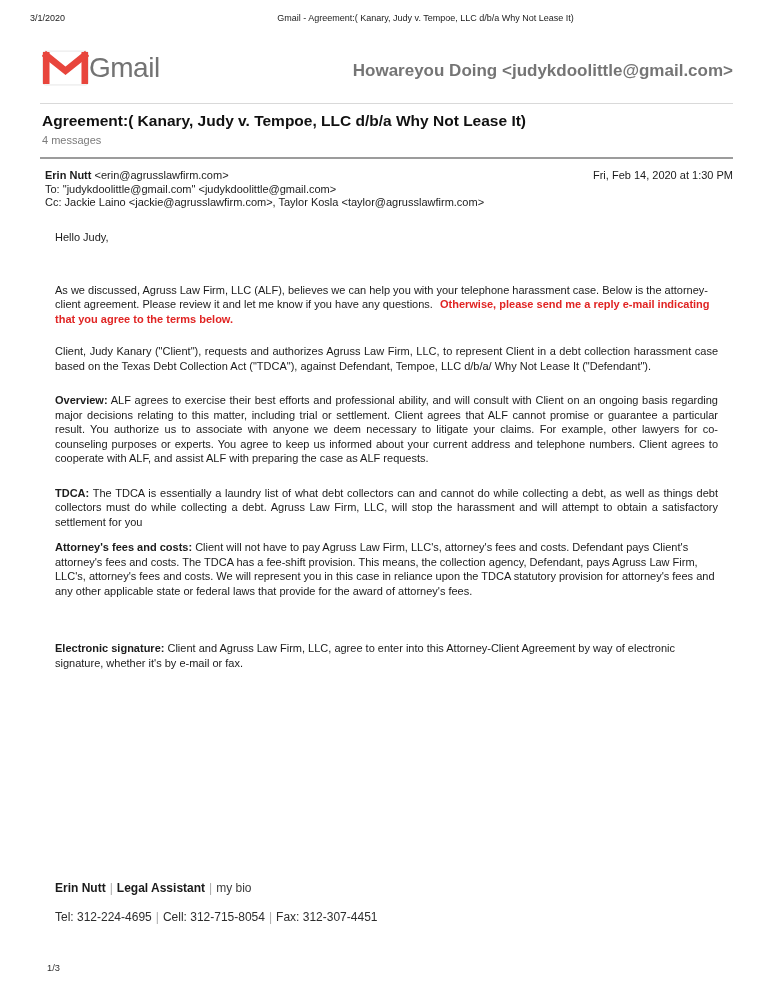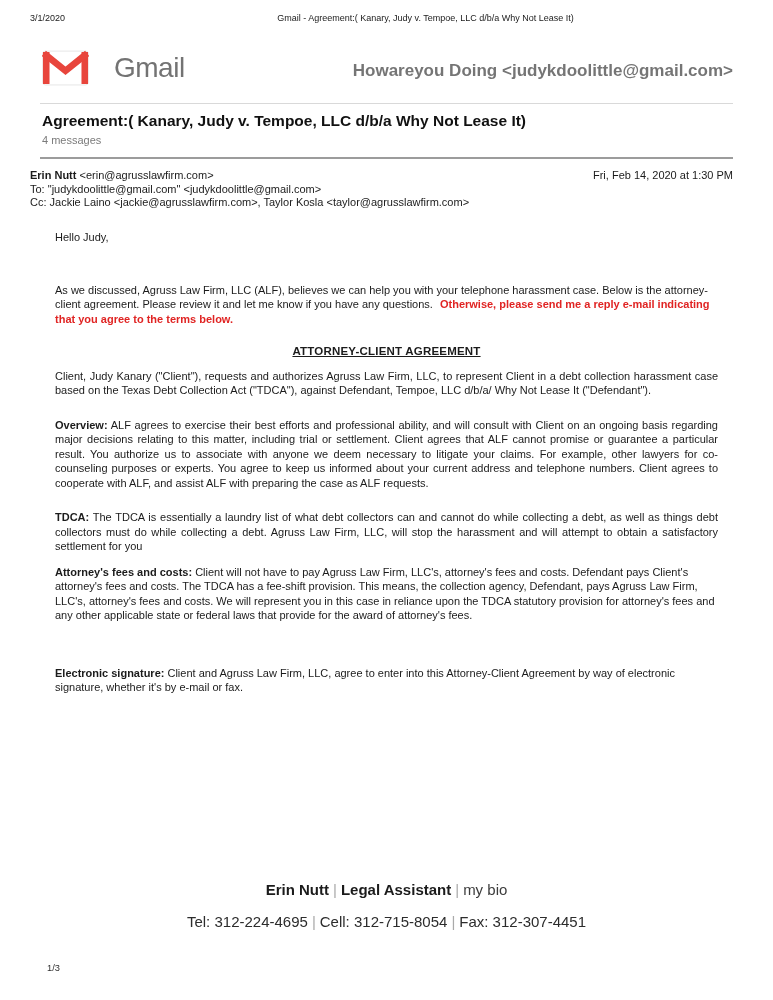--- a/index.html
+++ b/index.html
@@ -19,49 +19,49 @@
     color:#1b1b1b;
     overflow:hidden;
     padding-left:48px;
   }
   
   .print-meta{position:absolute;top:13px;left:30px;right:28px;font-size:9px;color:#1b1b1b;}
   .print-meta-date{position:absolute;left:0;top:0;}
   .print-meta-title{position:absolute;left:0;right:0;top:0;text-align:center;transform:translateX(38px);}
   
   .gmail-header{position:absolute;top:50px;left:42px;right:40px;display:flex;justify-content:space-between;align-items:center;}
-  .gmail-logo{display:flex;align-items:center;gap:25px;}
+  .gmail-logo{display:flex;align-items:center;gap:0;}
   .gmail-logo svg{display:block;}
   .gmail-logo-text{font-size:28px;color:var(--logo-gray);letter-spacing:-0.5px;}
   .account-header{font-size:17px;font-weight:bold;color:#757575;padding-top:6px;}
   .hr1{position:absolute;top:103px;left:40px;right:40px;border-top:1px solid #d9d9d9;}
   
   .subject-block{position:absolute;top:112px;left:42px;right:40px;}
   .thread-subject{margin:0;font-size:15.5px;font-weight:bold;color:#111;}
   .message-count{margin-top:4px;font-size:11px;color:var(--muted-gray);}
   .hr2{position:absolute;top:157px;left:40px;right:40px;border-top:2px solid #9c9c9c;}
   
-  .msg-head{position:absolute;top:169px;left:30px;right:40px;display:flex;justify-content:space-between;align-items:flex-start;font-size:11px;line-height:13.6px;}
+  .msg-head{position:absolute;top:169px;left:45px;right:40px;display:flex;justify-content:space-between;align-items:flex-start;font-size:11px;line-height:13.6px;}
   .from-name{font-weight:bold;}
   .msg-date{white-space:nowrap;}
   
   .email-body{position:absolute;top:230px;left:55px;right:55px;font-size:11px;line-height:14.5px;color:#1b1b1b;}
   .email-body p{margin:0;}
   .greeting{margin-bottom:38px !important;}
   .intro{margin-bottom:18px !important;}
   .intro-warning{color:var(--red);font-weight:bold;margin-left:4px;}
   .agreement-heading{text-align:center;font-weight:bold;text-decoration:underline;font-size:11.5px;margin-bottom:10px !important;letter-spacing:0.2px;}
   .p-client{text-align:justify;margin-bottom:20px !important;}
   .p-overview{text-align:justify;margin-bottom:20px !important;}
   .p-tdca{text-align:justify;margin-bottom:11px !important;}
   .p-damages{font-family:"Liberation Serif", serif;font-size:13.4px;line-height:16px;text-align:justify;margin-bottom:12px !important;}
   .p-fees{margin-bottom:43px !important;}
   .para-label{font-weight:bold;}
   
-  .signature{position:absolute;top:881px;left:55px;right:55px;font-size:15px;text-align:center;}
+  .signature{position:absolute;top:881px;left:55px;right:55px;font-size:12px;}
   .sig-line1{margin:0;}
   .sig-name,.sig-title{font-weight:bold;}
   .sig-pipe{color:#aaaaaa;padding:0 4px;}
   .sig-bio{color:#3c3c3c;}
   .sig-address{margin-top:16px;color:var(--link-blue);}
   .sig-phones{margin-top:15px;color:#2c2c2c;}
   
   .print-footer{position:absolute;top:963px;left:33px;right:26px;display:flex;justify-content:space-between;font-size:9.3px;color:#2e2e2e;}
   .footer-url{white-space:nowrap;overflow:hidden;}
   .footer-page{padding-left:14px;}
@@ -107,21 +107,20 @@
       <div>Cc: Jackie Laino &lt;jackie@agrusslawfirm.com&gt;, Taylor Kosla &lt;taylor@agrusslawfirm.com&gt;</div>
     </div>
     <div class="msg-date">Fri, Feb 14, 2020 at 1:30 PM</div>
   </div>
 
   <div class="email-body">
     <p class="greeting">Hello Judy,</p>
 
     <p class="intro"><span>As we discussed, Agruss Law Firm, LLC (ALF), believes we can help you with your telephone harassment case.  Below is the attorney-client agreement.  Please review it and let me know if you have any questions. </span><span class="intro-warning">Otherwise, please send me a reply e-mail indicating that you agree to the terms below.</span></p>
 
-    <p class="agreement-heading">ATTORNEY-CLIENT AGREEMENT</p>
 
     <p class="p-client">Client, Judy Kanary ("Client"), requests and authorizes Agruss Law Firm, LLC, to represent Client in a debt collection harassment case based on the Texas Debt Collection Act ("TDCA"), against Defendant, Tempoe, LLC d/b/a/ Why Not Lease It ("Defendant").</p>
 
     <p class="p-overview"><span class="para-label">Overview:</span><span> ALF agrees to exercise their best efforts and professional ability, and will consult with Client on an ongoing basis regarding major decisions relating to this matter, including trial or settlement.  Client agrees that ALF cannot promise or guarantee a particular result.  You authorize us to associate with anyone we deem necessary to litigate your claims.  For example, other lawyers for co-counseling purposes or experts.  You agree to keep us informed about your current address and telephone numbers.  Client agrees to cooperate with ALF, and assist ALF with preparing the case as ALF requests.</span></p>
 
     <p class="p-tdca"><span class="para-label">TDCA:</span><span> The TDCA is essentially a laundry list of what debt collectors can and cannot do while collecting a debt, as well as things debt collectors must do while collecting a debt.  Agruss Law Firm, LLC, will stop the harassment and will attempt to obtain a satisfactory settlement for you</span></p>
 
 
     <p class="p-fees"><span class="para-label">Attorney's fees and costs:</span><span> Client will not have to pay Agruss Law Firm, LLC's, attorney's fees and costs.  Defendant pays Client's attorney's fees and costs.  The TDCA has a fee-shift provision.  This means, the collection agency, Defendant, pays Agruss Law Firm, LLC's, attorney's fees and costs.  We will represent you in this case in reliance upon the TDCA statutory provision for attorney's fees and any other applicable state or federal laws that provide for the award of attorney's fees.</span></p>
 

